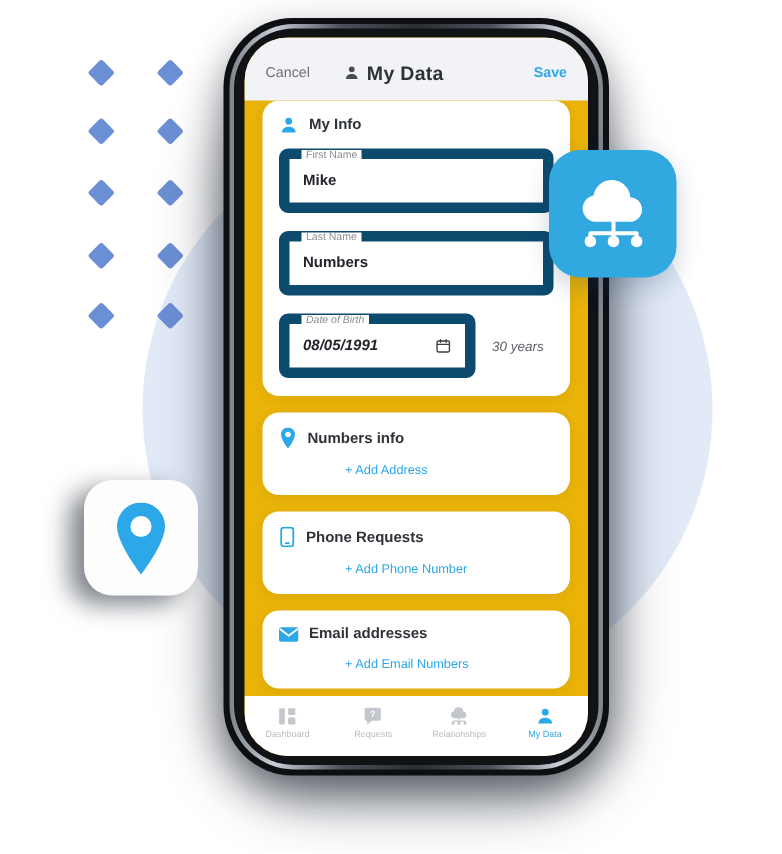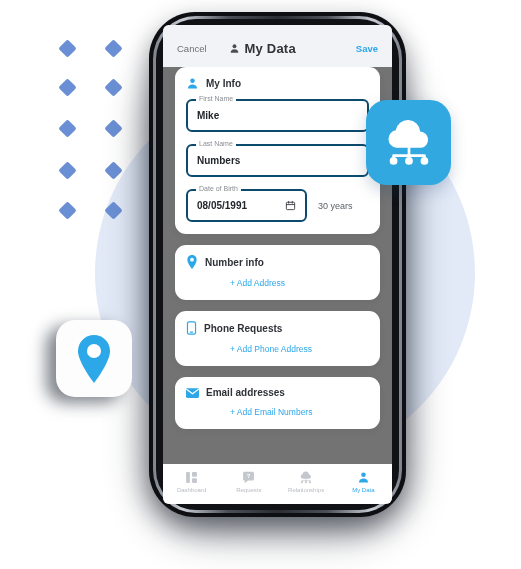--- a/index.html
+++ b/index.html
@@ -53,22 +53,22 @@
   }
   .phone-inner{
     position:absolute;inset:7px;
     border-radius:40px;
     background:#101216;
   }
   .screen{
     position:absolute;
     left:163px;top:25px;
     width:229px;height:479px;
-    border-radius:6px;
-    background:#737373;
+    border-radius:29px;
+    background:#eab308;
     overflow:hidden;
   }
 
   
   .app-header{
     height:38px;
     display:flex;align-items:center;
     padding:4px 14px 0 14px;
     background:#f2f3f7;
   }
@@ -92,37 +92,37 @@
     box-shadow:0 2px 7px rgba(30,40,60,.07);
     margin-bottom:11px;
     padding:10px 11px 12px 11px;
   }
   .card-head{display:flex;align-items:center;gap:7px;margin-bottom:9px;}
   .card-title{font-size:10px;font-weight:bold;color:#2f3238;}
 
   
   .field{
     position:relative;
-    border:2px solid #0c4a6e;
+    border:7px solid #0c4a6e;
     border-radius:6px;
     height:29px;
     margin-bottom:12px;
     display:flex;align-items:center;
     padding:0 9px;
   }
   .field:last-child{margin-bottom:0;}
   .field-label{
     position:absolute;top:-6px;left:8px;
     background:#ffffff;
     padding:0 3px;
     font-size:7px;
     color:#8a8d94;
   }
   .field-value{font-size:10px;color:#22252b;font-weight:bold;}
-  .dob-row{display:flex;align-items:center;gap:11px;}
+  .dob-row{display:flex;align-items:center;gap:11px;font-style:italic;}
   .dob-field{width:99px;margin-bottom:0;justify-content:space-between;}
   .dob-age{font-size:9px;color:#5e6168;text-align:right;}
 
   .add-link{
     font-size:8.5px;color:#2ca7e8;font-weight:normal;
     display:block;
     margin-left:44px;
   }
 
   
@@ -242,36 +242,36 @@
       </div>
 
       <div class="card">
         <div class="card-head">
           <span>
             <svg width="12" height="14" viewBox="0 0 24 30" fill="#2ca7e8">
               <path d="M12 0C6.5 0 2 4.5 2 10c0 7.2 10 20 10 20s10-12.8 10-20c0-5.5-4.5-10-10-10z"></path>
               <circle cx="12" cy="10" r="4" fill="#ffffff"></circle>
             </svg>
           </span>
-          <span class="card-title">Number info</span>
+          <span class="card-title">Numbers info</span>
         </div>
         <a class="add-link">+ Add Address</a>
       </div>
 
       <div class="card">
         <div class="card-head">
           <span>
             <svg width="11" height="14" viewBox="0 0 18 26" fill="none" stroke="#2ca7e8" stroke-width="2.2">
               <rect x="1.5" y="1.5" width="15" height="23" rx="3"></rect>
               <path d="M7 20.5h4" stroke-linecap="round"></path>
             </svg>
           </span>
           <span class="card-title">Phone Requests</span>
         </div>
-        <a class="add-link">+ Add Phone Address</a>
+        <a class="add-link">+ Add Phone Number</a>
       </div>
 
       <div class="card">
         <div class="card-head">
           <span>
             <svg width="13" height="10" viewBox="0 0 24 18" fill="#2ca7e8">
               <rect x="0" y="0" width="24" height="18" rx="2.5"></rect>
               <path d="M1.5 2.5L12 10.5 22.5 2.5" stroke="#ffffff" stroke-width="2.2" fill="none" stroke-linecap="round" stroke-linejoin="round"></path>
             </svg>
           </span>

